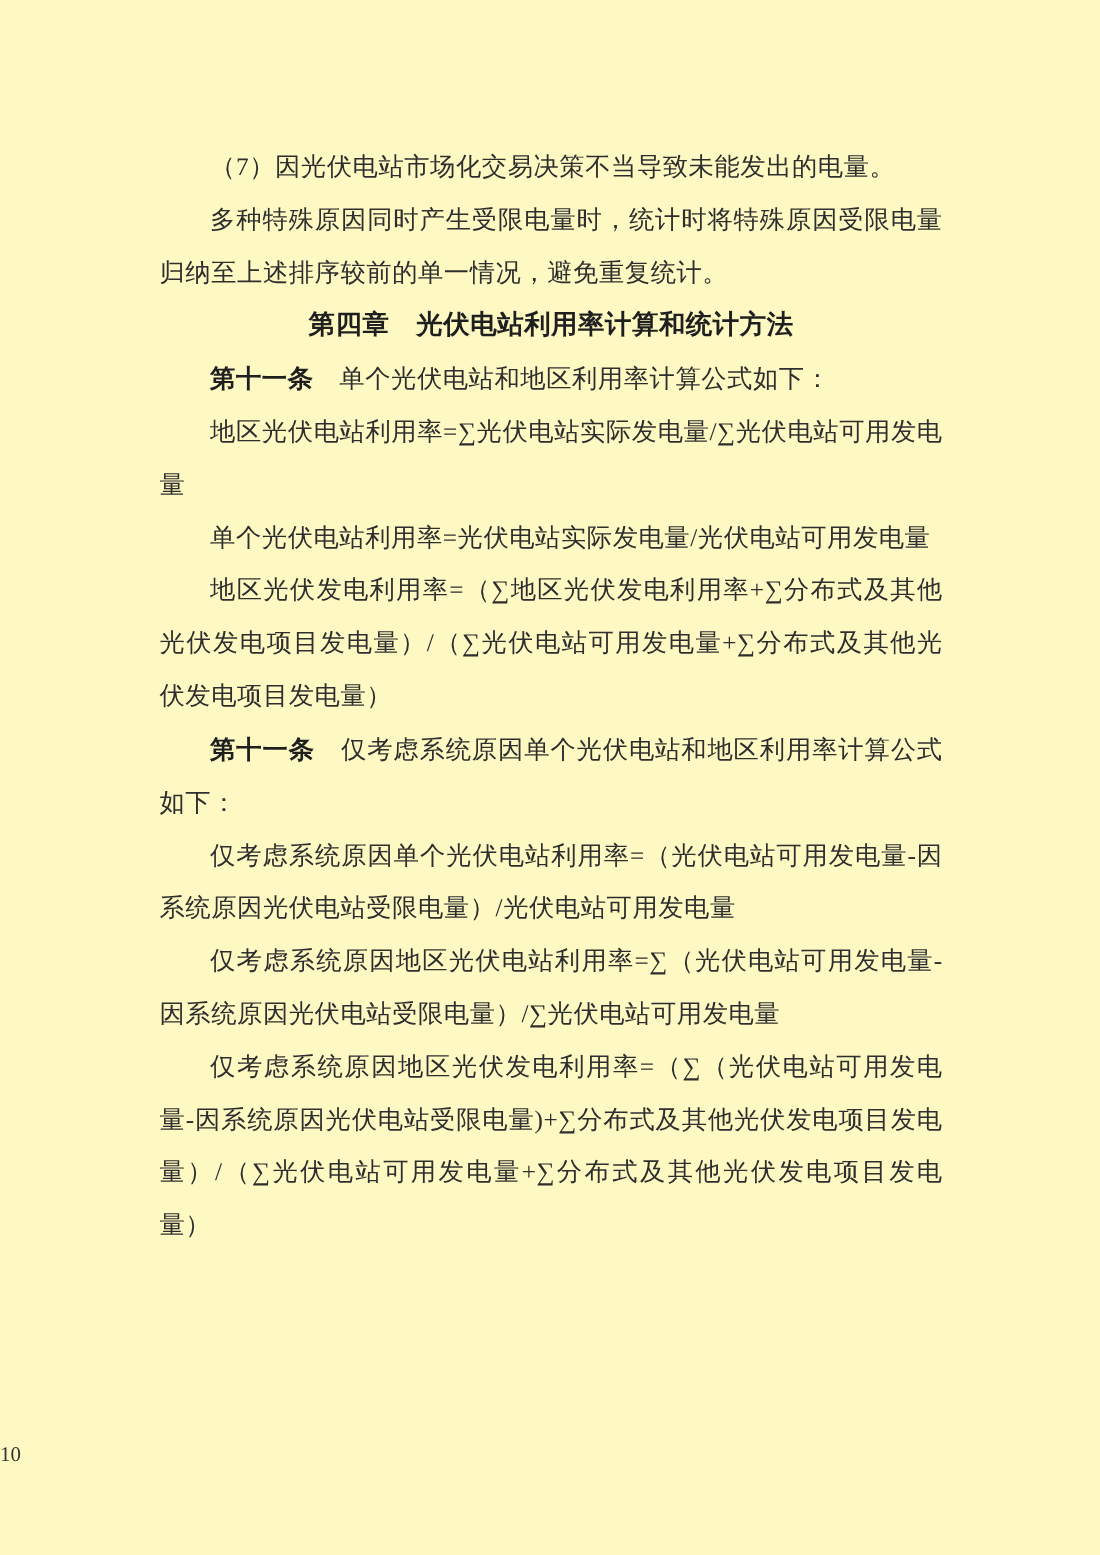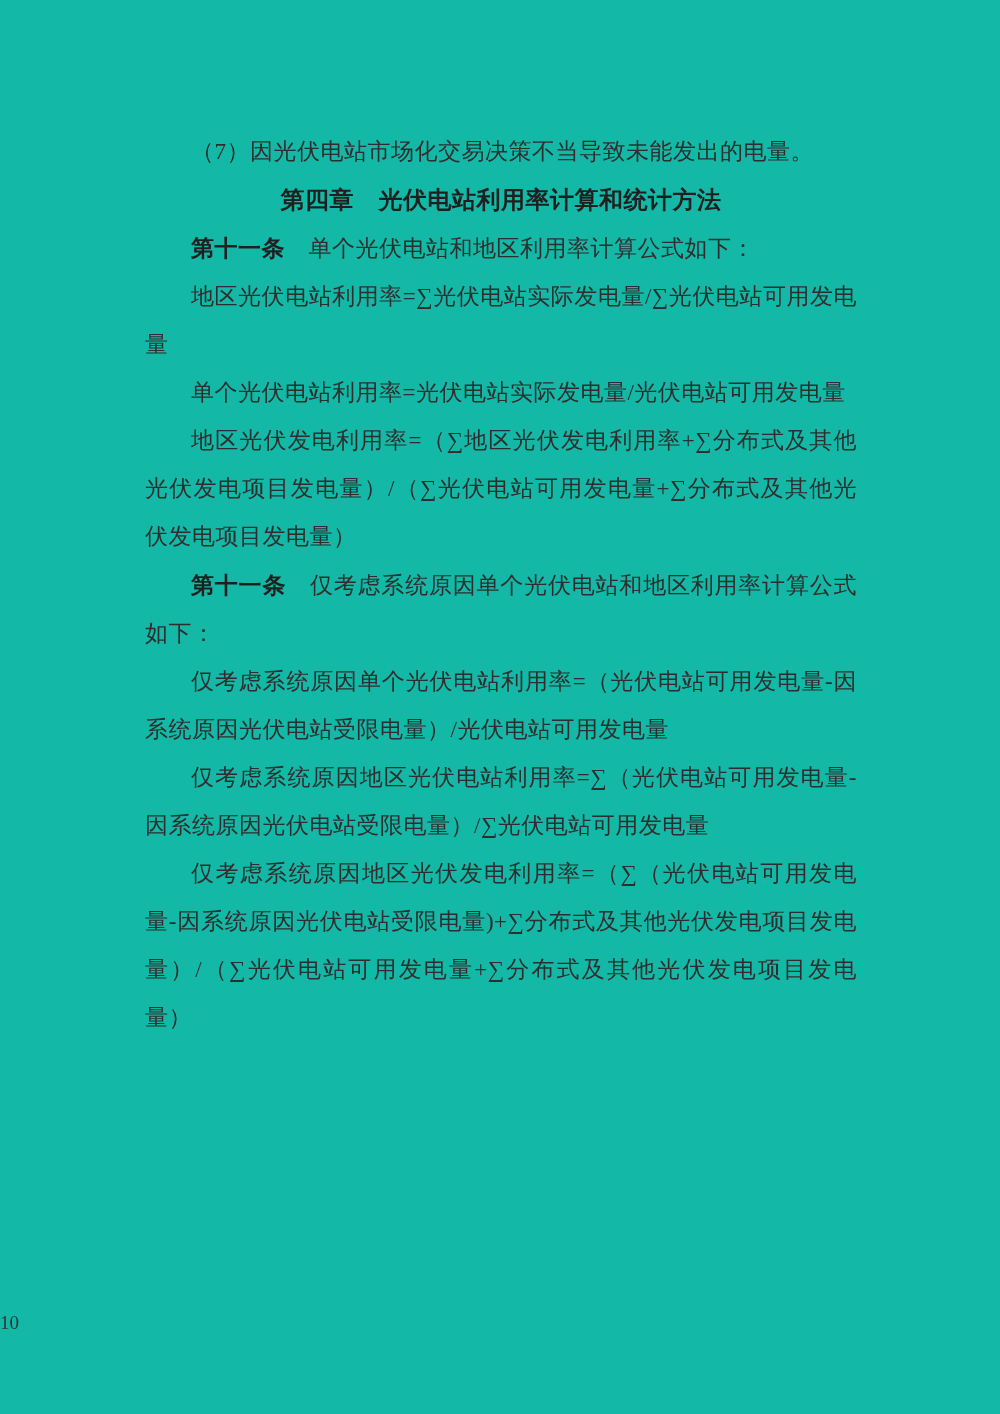--- a/index.html
+++ b/index.html
@@ -5,21 +5,21 @@
   html, body {
     margin: 0;
     padding: 0;
     background: #e8e8e8;
   }
   .page {
     position: relative;
     width: 1000px;
     height: 1414px;
     margin: 0 auto;
-    background: #14b8a6;
+    background: #fef9c3;
     overflow: hidden;
   }
   .content {
     position: absolute;
     left: 145px;
     top: 128px;
     width: 712px;
     font-family: "Liberation Serif", "DejaVu Serif", serif;
     font-size: 23px;
     letter-spacing: 0.5px;
@@ -60,20 +60,21 @@
     font-size: 19px;
     color: #333333;
   }
 </style>
 </head>
 <body>
 
 <div class="page">
   <div class="content" id="doc-content">
       <p class="body">（7）因光伏电站市场化交易决策不当导致未能发出的电量。</p>
+      <p class="body">多种特殊原因同时产生受限电量时，统计时将特殊原因受限电量归纳至上述排序较前的单一情况，避免重复统计。</p>
       <p class="chapter">第四章　光伏电站利用率计算和统计方法</p>
       <p class="article"><span class="article-label">第十一条</span>　单个光伏电站和地区利用率计算公式如下：</p>
       <p class="body">地区光伏电站利用率=∑光伏电站实际发电量/∑光伏电站可用发电量</p>
       <p class="body">单个光伏电站利用率=光伏电站实际发电量/光伏电站可用发电量</p>
       <p class="body">地区光伏发电利用率=（∑地区光伏发电利用率+∑分布式及其他光伏发电项目发电量）/（∑光伏电站可用发电量+∑分布式及其他光伏发电项目发电量）</p>
       <p class="article"><span class="article-label">第十一条</span>　仅考虑系统原因单个光伏电站和地区利用率计算公式如下：</p>
       <p class="body">仅考虑系统原因单个光伏电站利用率=（光伏电站可用发电量-因系统原因光伏电站受限电量）/光伏电站可用发电量</p>
       <p class="body">仅考虑系统原因地区光伏电站利用率=∑（光伏电站可用发电量-因系统原因光伏电站受限电量）/∑光伏电站可用发电量</p>
       <p class="body">仅考虑系统原因地区光伏发电利用率=（∑（光伏电站可用发电量-因系统原因光伏电站受限电量)+∑分布式及其他光伏发电项目发电量）/（∑光伏电站可用发电量+∑分布式及其他光伏发电项目发电量）</p>
     </div>

